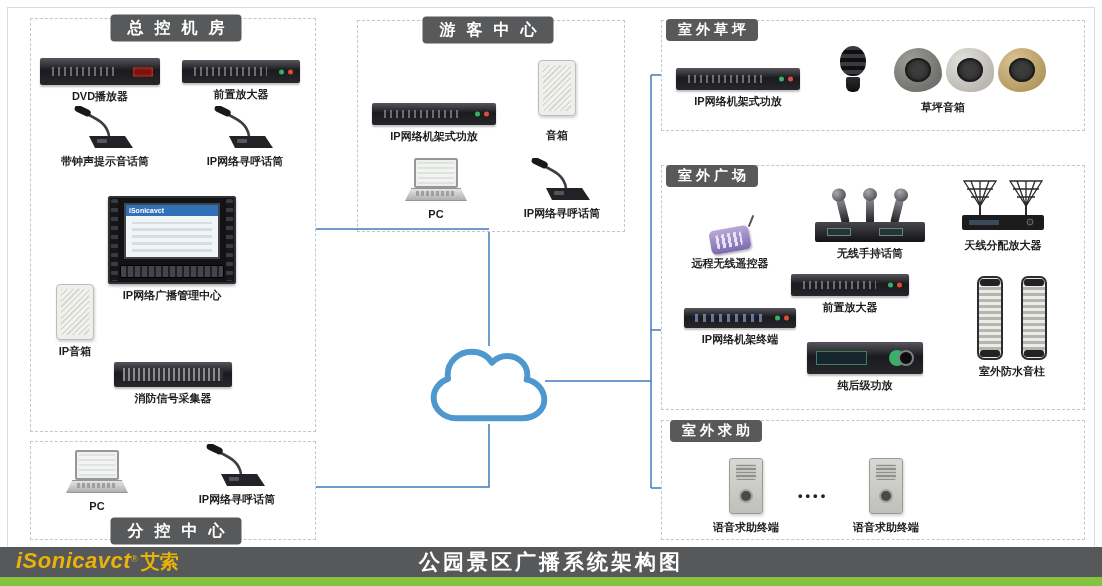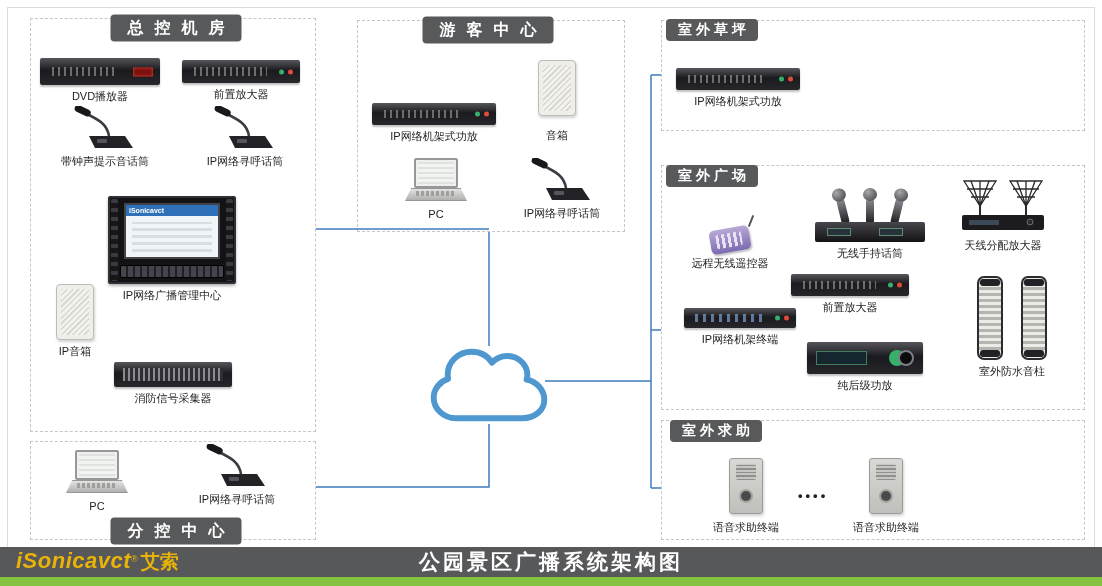--- a/index.html
+++ b/index.html
@@ -15,21 +15,21 @@
   .badge { position:absolute; transform:translate(-50%,-50%); background:#58595b; color:#fff;
            font-size:16px; font-weight:bold; letter-spacing:11px; padding:3px 6px 3px 17px;
            border-radius:4px; white-space:nowrap; z-index:6; }
   .badge-sm { font-size:14px; letter-spacing:4px; padding:2px 8px 2px 12px; }
 
   
   #wires { position:absolute; left:0; top:0; z-index:1; pointer-events:none; }
 
   
   .device { position:absolute; display:flex; flex-direction:column; align-items:center; z-index:2; }
-  .dev-label { font-size:11px; font-weight:normal; color:#1d1d1d; white-space:nowrap; margin-top:4px; }
+  .dev-label { font-size:11px; font-weight:bold; color:#1d1d1d; white-space:nowrap; margin-top:4px; }
   .icon { position:relative; }
 
   
   .rack { background:linear-gradient(180deg,#55555b,#1b1b1f 45%,#26262b); border-radius:2px;
           box-shadow:0 2px 2px rgba(0,0,0,.25); position:relative; }
   .rack::before { content:""; position:absolute; left:10%; right:28%; top:32%; bottom:32%;
           background:repeating-linear-gradient(90deg,rgba(255,255,255,.35) 0 2px,transparent 2px 6px); }
   .rack::after { content:""; position:absolute; right:7px; top:50%; transform:translateY(-50%);
           width:5px; height:5px; border-radius:50%; background:#e04b3a; box-shadow:-9px 0 0 #37b06a; }
   .rack--dvd::before { right:38%; }
@@ -272,20 +272,29 @@
     <svg class="icon" width="64" height="44">
         <use href="#micdef"></use>
       </svg>
     <div class="dev-label">IP网络寻呼话筒</div>
   </div>
 
   <div class="device" style="left:676px;top:68px;width:124px">
     <div class="icon rack" style="width:124px;height:22px"></div>
     <div class="dev-label">IP网络机架式功放</div>
   </div>
+  <div class="device" style="left:838px;top:44px;width:210px">
+    <div class="icon lawn-group">
+      <div class="pole-spk"></div>
+      <div class="rock rock-1"></div>
+      <div class="rock rock-2"></div>
+      <div class="rock rock-3"></div>
+    </div>
+    <div class="dev-label">草坪音箱</div>
+  </div>
 
   <div class="device" style="left:692px;top:222px;width:76px">
     <div class="icon remote"></div>
     <div class="dev-label">远程无线遥控器</div>
   </div>
   <div class="device" style="left:815px;top:186px;width:110px">
     <div class="icon wmics">
       <div class="wmic m1"></div>
       <div class="wmic m2"></div>
       <div class="wmic m3"></div>

